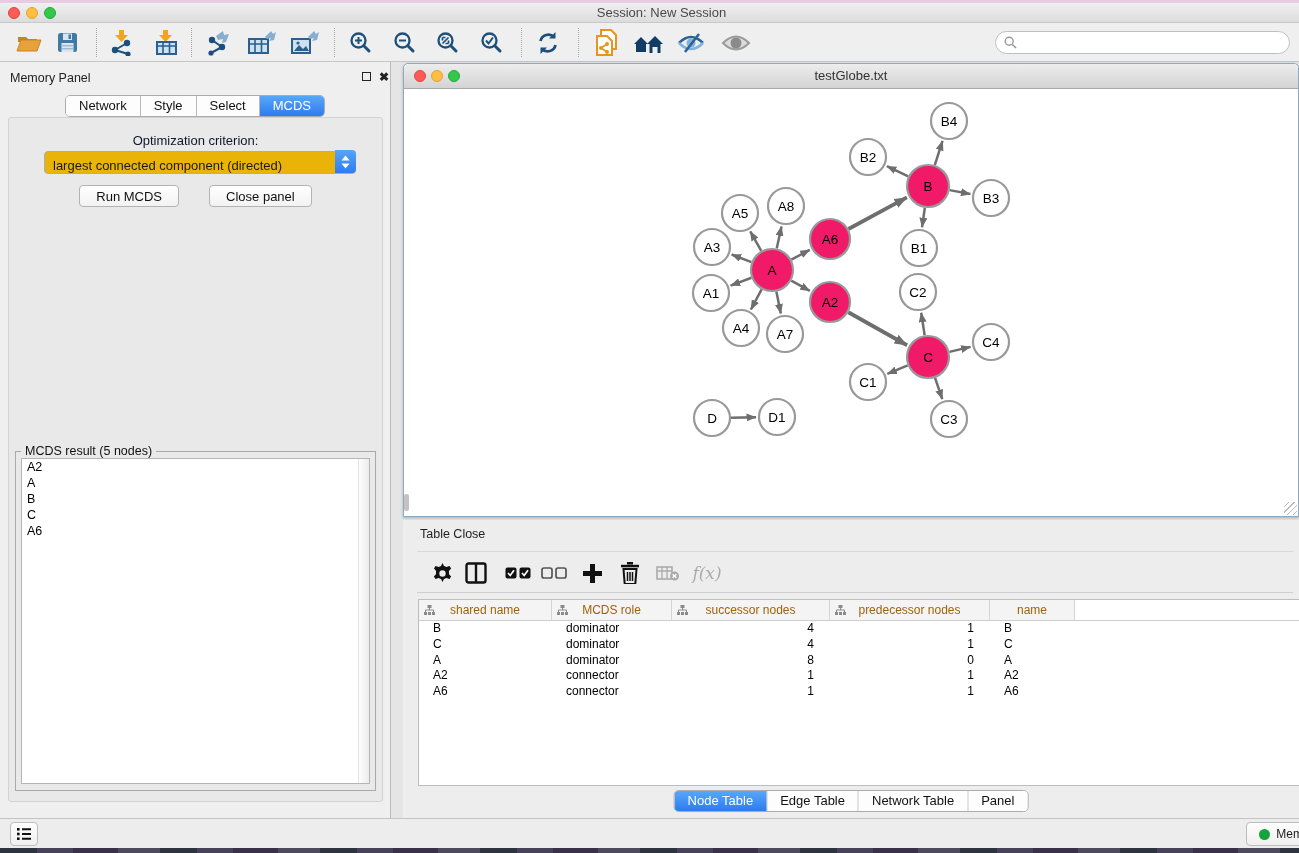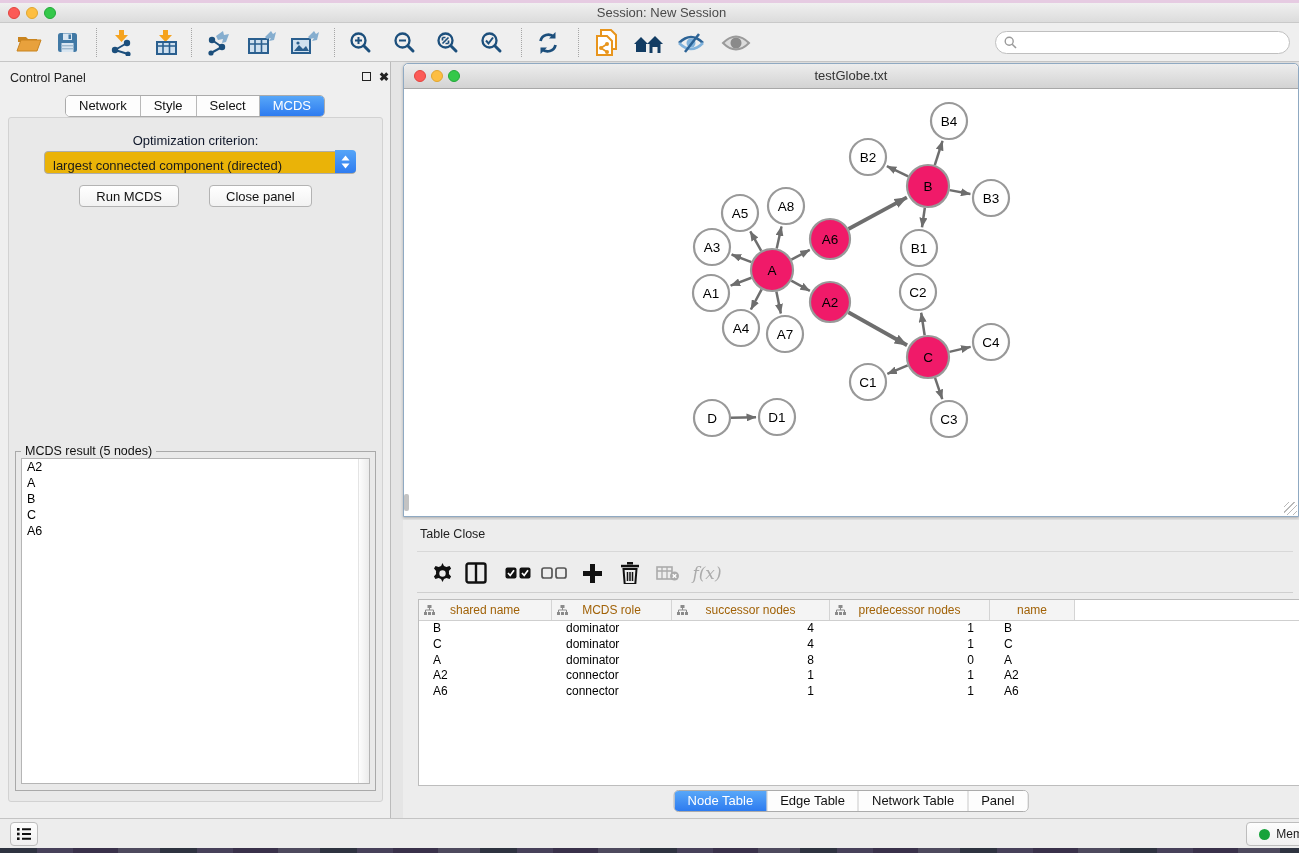--- a/index.html
+++ b/index.html
@@ -249,21 +249,21 @@
         <path d="M8.2 8.2 L12 12" stroke="#9A9A9A" stroke-width="1.6"></path>
       </svg>
     <input type="text" value="" style="">
   </div>
 </div>
 
 <div class="abs content-bg"></div>
 
 <div class="abs control-panel">
   <div class="cp-header">
-    <div class="cp-title">Control Panel</div>
+    <div class="cp-title">Memory Panel</div>
     <div class="win-btn" style="left:360px;"><span class="float-glyph"></span></div>
     <div class="win-btn" style="left:378px;font-weight:bold;">✖</div>
   </div>
   <div class="cp-tabs" id="cp-tabs">
       <div class="seg-tab">Network</div>
       <div class="seg-tab">Style</div>
       <div class="seg-tab">Select</div>
       <div class="seg-tab active">MCDS</div>
     </div>
   <div class="cp-inner">

